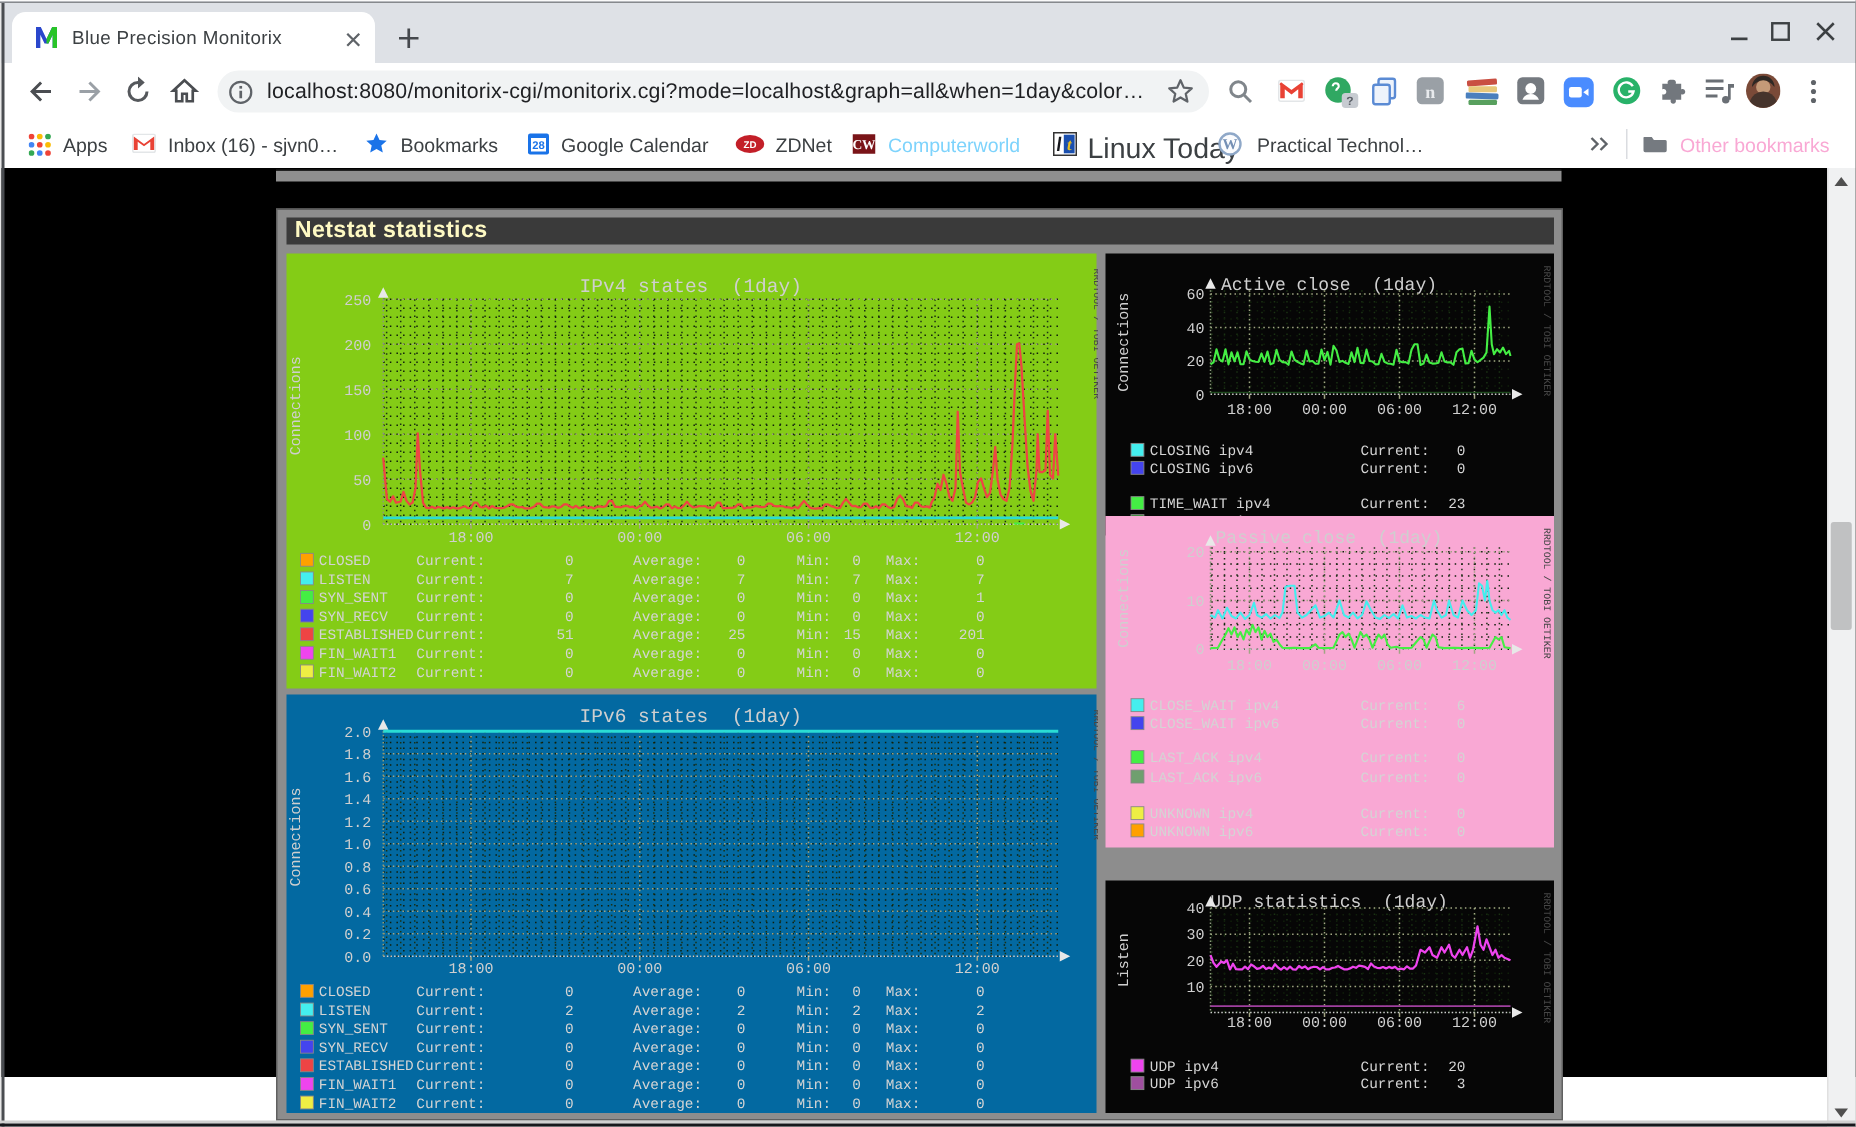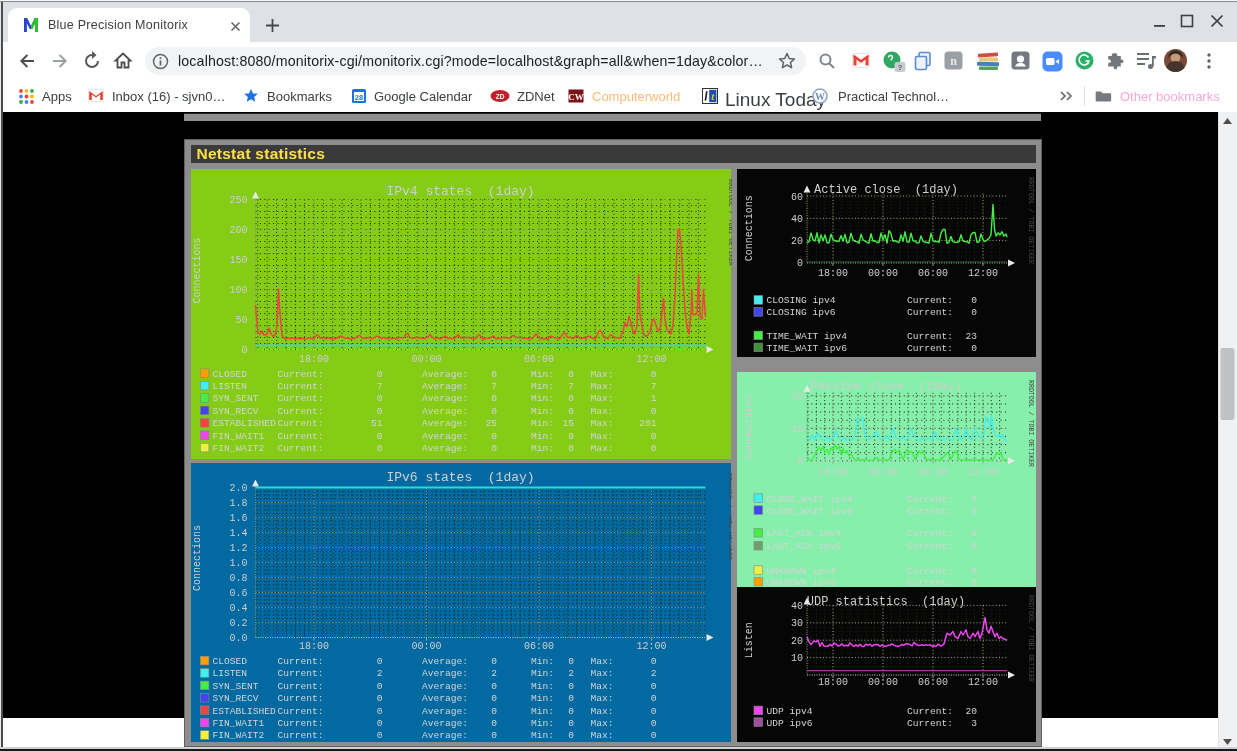--- a/index.html
+++ b/index.html
@@ -148,21 +148,21 @@
     <div style="position:absolute;left:374px;top:89px;font-size:13px;color:#3c4043">Google Calendar</div>
     <svg style="position:absolute;left:490px;top:88px" width="20" height="16" viewBox="0 0 20 16">
       <ellipse cx="10" cy="8" rx="9.5" ry="6" fill="#c31f28"></ellipse>
       <text x="10" y="10.5" font-family="Liberation Sans" font-size="6.5" fill="#fff" text-anchor="middle" font-weight="bold">ZD</text>
     </svg>
     <div style="position:absolute;left:517px;top:89px;font-size:13px;color:#3c4043">ZDNet</div>
     <svg style="position:absolute;left:568px;top:88px" width="16" height="16" viewBox="0 0 16 16">
       <rect x="0.5" y="1.5" width="15" height="13" fill="#7a1418"></rect>
       <text x="8" y="11.5" font-family="Liberation Serif" font-size="9" fill="#fff" text-anchor="middle" font-weight="bold">CW</text>
     </svg>
-    <div style="position:absolute;left:592px;top:89px;font-size:13px;color:#fdba74">Computerworld</div>
+    <div style="position:absolute;left:592px;top:89px;font-size:13px;color:#7dd3fc">Computerworld</div>
     <svg style="position:absolute;left:702px;top:88px" width="16" height="16" viewBox="0 0 16 16">
       <rect x="0.5" y="0.5" width="15" height="15" fill="#fff" stroke="#333"></rect>
       <rect x="7.2" y="1.8" width="7.2" height="12.4" fill="#1a4fae"></rect>
       <path d="M5.6 3.2 4.2 12.6h-1.6L4 3.2z" fill="#15161a"></path>
       <text x="10.9" y="12.2" font-family="Liberation Serif" font-size="11" font-style="italic" fill="#e8c01e" text-anchor="middle" font-weight="bold">t</text>
     </svg>
     <div style="position:absolute;left:725px;top:89px;font-size:19px;color:#3c4043">Linux Today</div>
     <svg style="position:absolute;left:812px;top:88px" width="16" height="16" viewBox="0 0 16 16">
       <circle cx="8" cy="8" r="7" fill="#fbfcfe" stroke="#8fa8c8" stroke-width="1.6"></circle>
       <text x="8" y="11.5" font-family="Liberation Serif" font-size="10" fill="#7590b5" text-anchor="middle" font-weight="bold">W</text>
@@ -172,21 +172,21 @@
       <path d="M3 4l4 4-4 4M9 4l4 4-4 4" fill="none" stroke="#5f6368" stroke-width="1.6"></path>
     </svg>
     <div class="abs" style="left:1084px;top:86px;width:1px;height:20px;background:#dadce0"></div>
     <svg style="position:absolute;left:1095px;top:89px" width="17" height="14" viewBox="0 0 17 14">
       <path d="M1 2.5h5.5l1.5 2H16a1 1 0 0 1 1 1.1V12a1.2 1.2 0 0 1-1.2 1.2H1.9A1.2 1.2 0 0 1 .7 12V3.7A1.2 1.2 0 0 1 1 2.5z" fill="#757a80" transform="scale(0.95)"></path>
     </svg>
     <div style="position:absolute;left:1120px;top:89px;font-size:13px;color:#f9a8d4">Other bookmarks</div>
     <div class="abs" style="left:184px;top:112.5px;width:857px;height:1.5px;background:#222"></div>
     <div class="abs" style="left:184px;top:114px;width:857px;height:6.5px;background:#8f8f8f"></div>
     <div class="abs" style="left:184px;top:138.5px;width:858px;height:608.5px;background:#8d8d8d;border:1px solid #606060"></div>
-    <div class="abs" style="left:190.5px;top:144.5px;width:845px;height:18px;background:#3a3a3a;font-weight:bold;font-size:15.5px;letter-spacing:0.25px;color:#fde047;line-height:18.5px;padding-left:6px">Netstat statistics</div>
+    <div class="abs" style="left:190.5px;top:144.5px;width:845px;height:18px;background:#3a3a3a;font-weight:bold;font-size:15.5px;letter-spacing:0.25px;color:#fef9c3;line-height:18.5px;padding-left:6px">Netstat statistics</div>
     <div class="abs" style="left:190.5px;top:168.5px;width:540.5px;height:290px;background:#84cc16">
       <svg width="541" height="290" style="position:absolute;left:0;top:0">
         <text x="269.5" y="25.5" font-family="Liberation Mono, monospace" font-size="13" text-anchor="middle" fill="#cfcfcf">IPv4 states&nbsp;&nbsp;(1day)</text>
         <text x="9" y="101.5" font-family="Liberation Mono, monospace" font-size="10" fill="#cfcfcf" text-anchor="middle" transform="rotate(-90 9 101.5)">Connections</text>
         <text x="56.5" y="34" font-family="Liberation Mono, monospace" font-size="10" text-anchor="end" fill="#cfcfcf">250</text>
         <text x="56.5" y="64" font-family="Liberation Mono, monospace" font-size="10" text-anchor="end" fill="#cfcfcf">200</text>
         <text x="56.5" y="94" font-family="Liberation Mono, monospace" font-size="10" text-anchor="end" fill="#cfcfcf">150</text>
         <text x="56.5" y="124" font-family="Liberation Mono, monospace" font-size="10" text-anchor="end" fill="#cfcfcf">100</text>
         <text x="56.5" y="154" font-family="Liberation Mono, monospace" font-size="10" text-anchor="end" fill="#cfcfcf">50</text>
         <text x="56.5" y="184" font-family="Liberation Mono, monospace" font-size="10" text-anchor="end" fill="#cfcfcf">0</text>
@@ -643,21 +643,21 @@
         <rect x="17" y="162.10000000000002" width="8.6" height="8.6" fill="#44EE44" stroke="#888" stroke-width="0.6"></rect>
         <text x="29.5" y="169.8" font-family="Liberation Mono, monospace" font-size="9.6" fill="#d4d4d4">TIME_WAIT ipv4</text>
         <text x="170" y="169.8" font-family="Liberation Mono, monospace" font-size="9.6" fill="#d4d4d4">Current:</text>
         <text x="240" y="169.8" font-family="Liberation Mono, monospace" font-size="9.6" text-anchor="end" fill="#d4d4d4">23</text>
         <rect x="17" y="174.10000000000002" width="8.6" height="8.6" fill="#3f8f3f" stroke="#888" stroke-width="0.6"></rect>
         <text x="29.5" y="181.8" font-family="Liberation Mono, monospace" font-size="9.6" fill="#d4d4d4">TIME_WAIT ipv6</text>
         <text x="170" y="181.8" font-family="Liberation Mono, monospace" font-size="9.6" fill="#d4d4d4">Current:</text>
         <text x="240" y="181.8" font-family="Liberation Mono, monospace" font-size="9.6" text-anchor="end" fill="#d4d4d4">0</text>
       </svg>
     </div>
-    <div class="abs" style="left:737px;top:372px;width:299px;height:221px;background:#86efac">
+    <div class="abs" style="left:737px;top:344px;width:299px;height:221px;background:#f9a8d4">
       <svg width="299" height="221" style="position:absolute;left:0;top:0">
         <text x="149" y="18" font-family="Liberation Mono, monospace" font-size="12" text-anchor="middle" fill="#cfcfcf">Passive close&nbsp;&nbsp;(1day)</text>
         <text x="15" y="54.8" font-family="Liberation Mono, monospace" font-size="10" fill="#cfcfcf" text-anchor="middle" transform="rotate(-90 15 54.8)">Connections</text>
         <text x="66" y="27.3" font-family="Liberation Mono, monospace" font-size="10" text-anchor="end" fill="#cfcfcf">20</text>
         <text x="66" y="59.8" font-family="Liberation Mono, monospace" font-size="10" text-anchor="end" fill="#cfcfcf">10</text>
         <text x="66" y="92.3" font-family="Liberation Mono, monospace" font-size="10" text-anchor="end" fill="#cfcfcf">0</text>
         <line x1="71.01" y1="20.8" x2="71.01" y2="88.8" stroke="#1b3314" stroke-width="1" stroke-dasharray="1 2.6"></line>
         <line x1="79.34" y1="20.8" x2="79.34" y2="88.8" stroke="#1b3314" stroke-width="1" stroke-dasharray="1 2.6"></line>
         <line x1="87.67" y1="20.8" x2="87.67" y2="88.8" stroke="#1b3314" stroke-width="1" stroke-dasharray="1 2.6"></line>
         <line x1="96.0" y1="20.8" x2="96.0" y2="88.8" stroke="#1b3314" stroke-width="1" stroke-dasharray="1 2.6"></line>

